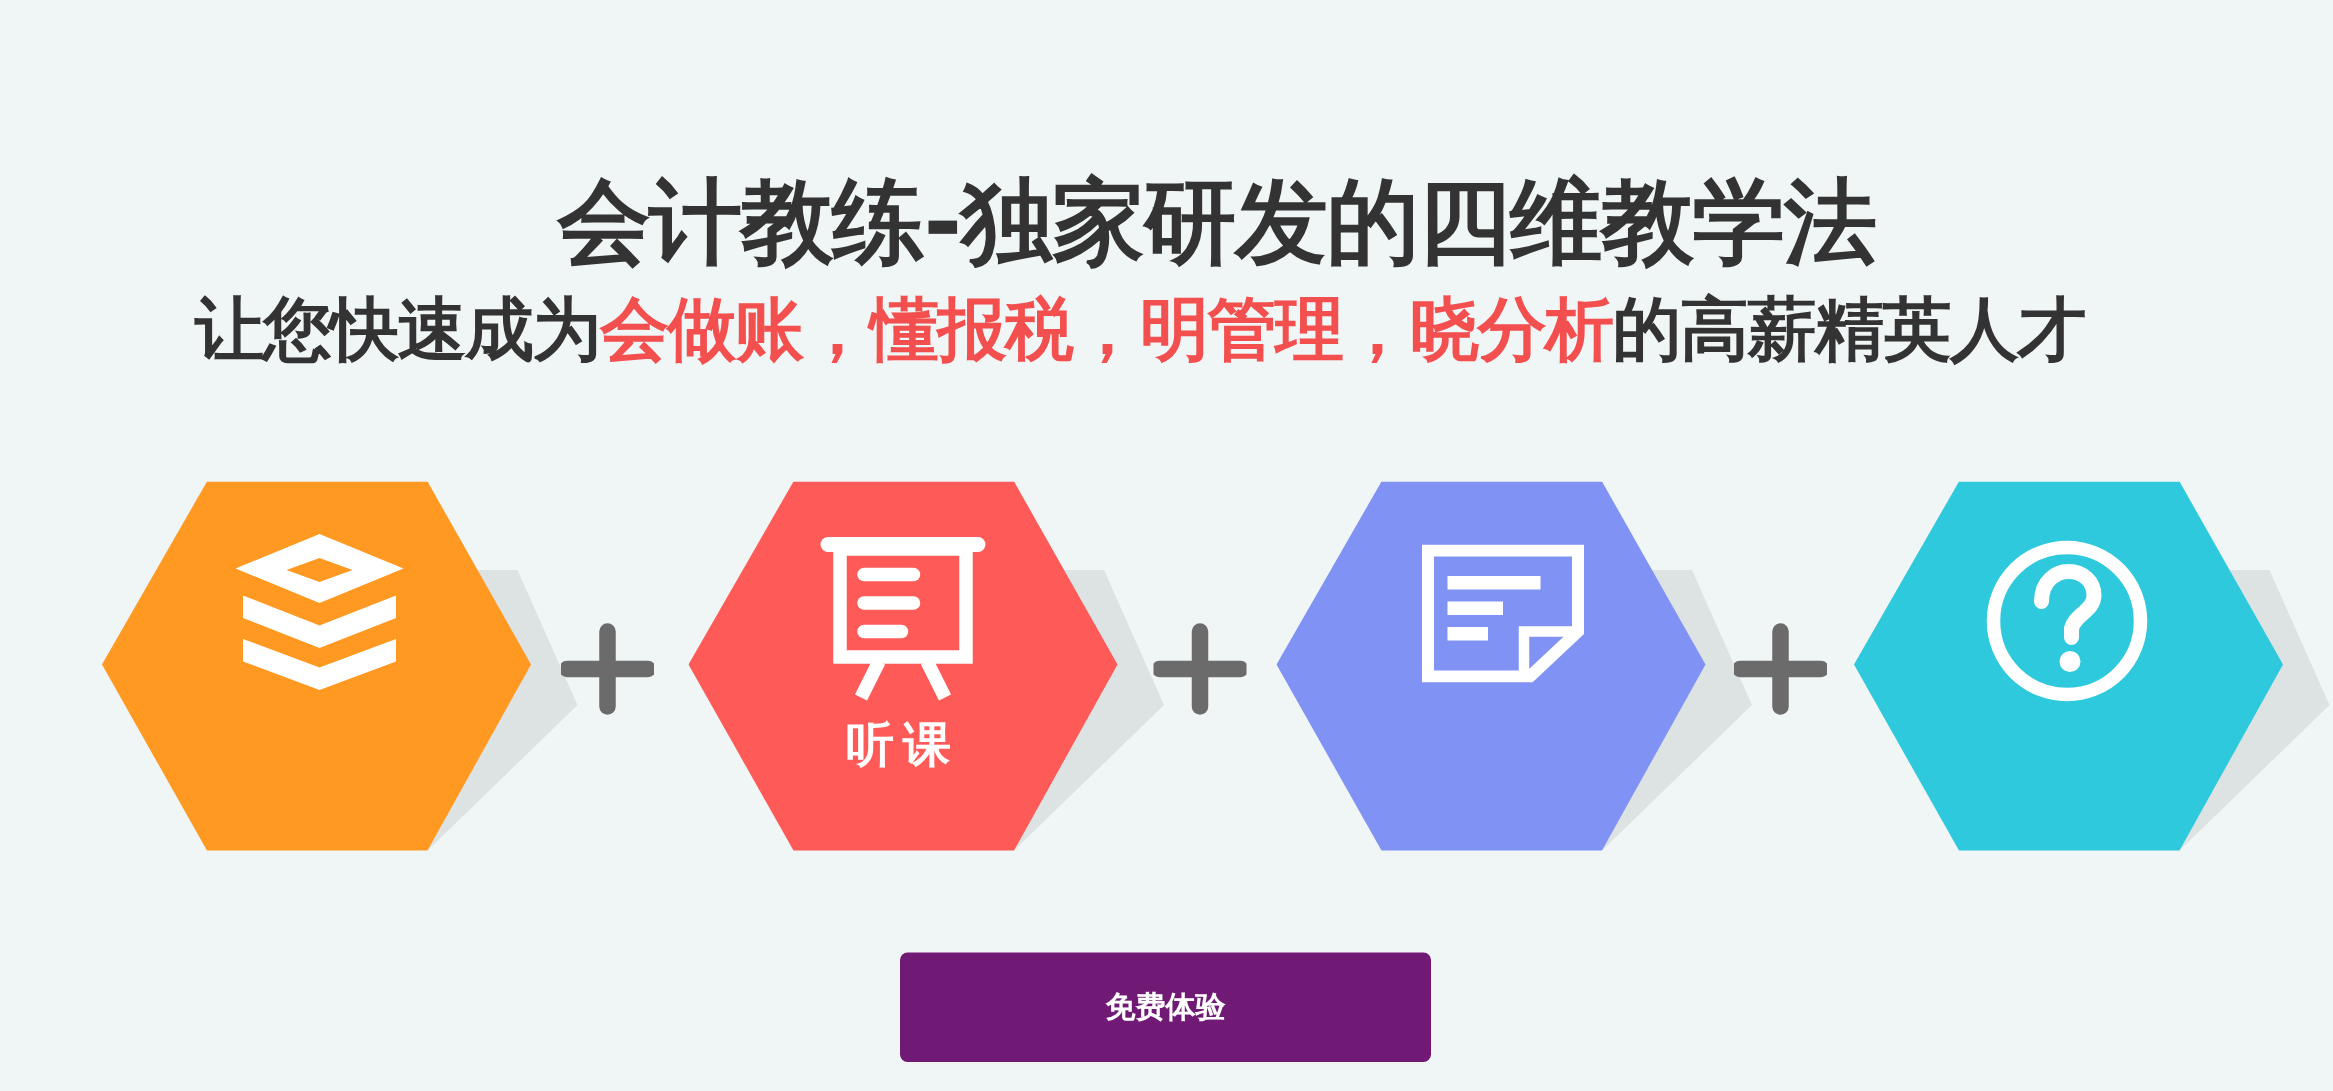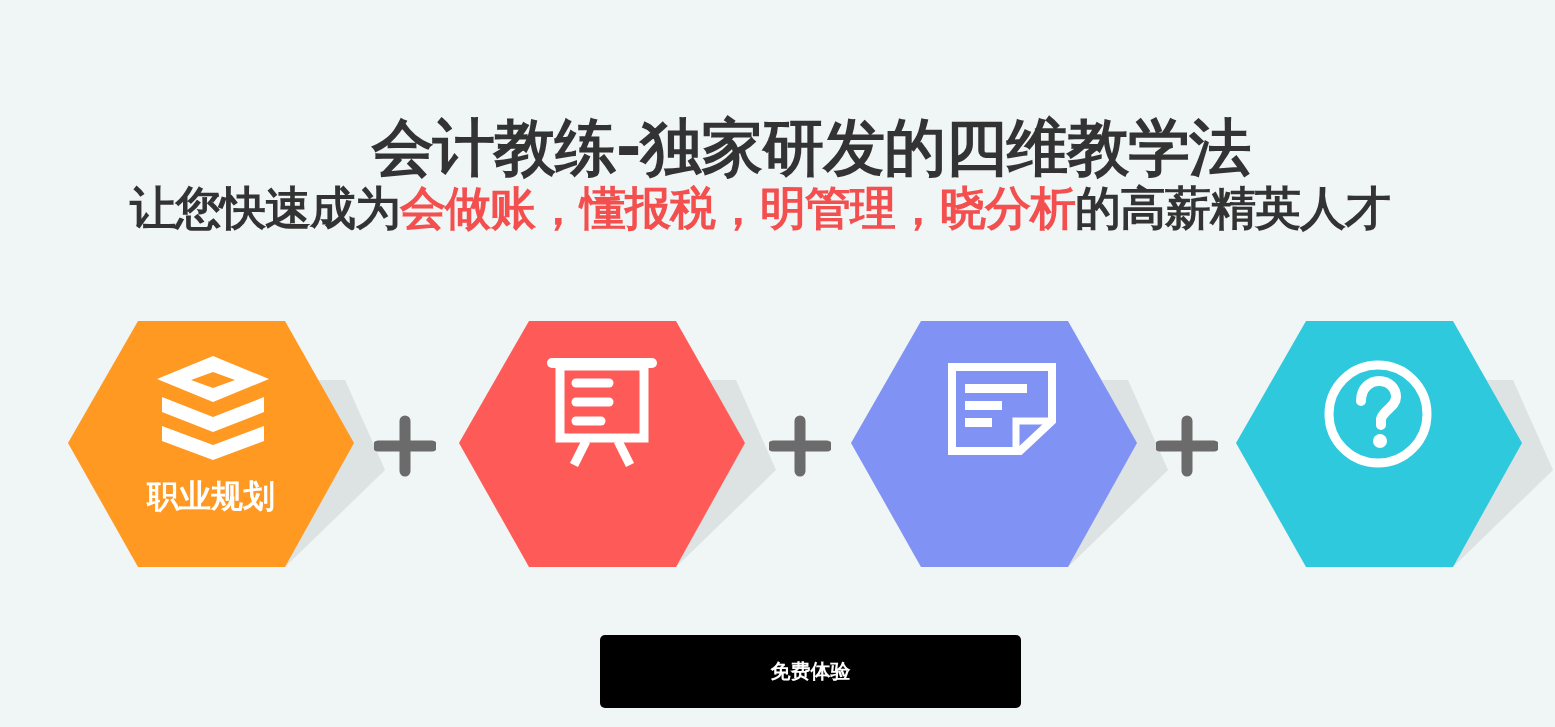--- a/index.html
+++ b/index.html
@@ -8,39 +8,39 @@
     background: #f0f5f5;
     font-family: "DejaVu Sans", "Liberation Sans", sans-serif;
     position: relative;
   }
   .title {
     position: absolute; left: 0; top: 66px; width: 1622px;
     text-align: center; font-size: 62px; font-weight: bold;
     color: #333333; letter-spacing: -1px; line-height: 80px;
   }
   .subtitle {
-    position: absolute; left: 130px; top: 176px; width: 1400px;
+    position: absolute; left: 130px; top: 187px; width: 1400px;
     font-size: 46px; font-weight: bold; color: #333333;
     line-height: 64px; white-space: nowrap; letter-spacing: -1px;
   }
   .subtitle .hl { color: #f34f4f; }
   .step {
     position: absolute; top: 321px; width: 330px; height: 247px;
   }
   .step svg.hexsvg { position: absolute; left: 0; top: 0; }
   .step .icon { position: absolute; }
   .step .label {
     position: absolute; left: 0; width: 286px; top: 474px; 
     text-align: center; color: #ffffff; font-weight: bold;
     font-size: 32px; letter-spacing: 6px;
   }
   .plus { position: absolute; top: 415px; width: 62px; height: 62px; }
   .cta {
-    position: absolute; left: 600px; top: 635px; width: 421px; height: 73px;
-    background: #000000; border-radius: 5px; border: none;
+    position: absolute; left: 600px; top: 635px; width: 354px; height: 73px;
+    background: #701a75; border-radius: 5px; border: none;
     color: #ffffff; font-size: 20px; font-weight: bold;
     display: flex; align-items: center; justify-content: center;
     cursor: pointer; font-family: "DejaVu Sans", "Liberation Sans", sans-serif;
   }
 </style>
 </head>
 <body>
 
 <h1 class="title">会计教练-独家研发的四维教学法</h1>
 
@@ -52,21 +52,20 @@
   <svg class="hexsvg" width="330" height="247" viewBox="0 0 330 247">
     <polygon points="250,59 277,59 317,149 217,246" fill="#dde2e2"></polygon>
     <polygon points="70,0 217,0 286,122 217,246 70,246 0,122" fill="#ff9922"></polygon>
   </svg>
   <svg class="icon" style="left:89px;top:35px;" width="112" height="105" viewBox="0 0 112 105">
     <polygon points="56,0 112,23 56,46 0,23" fill="#fff"></polygon>
     <polygon points="56,16 78,24 56,32 34,24" fill="#ff9922"></polygon>
     <polygon points="5,41 56,61 107,41 107,56 56,76 5,56" fill="#fff"></polygon>
     <polygon points="5,70 56,89 107,70 107,85 56,104 5,85" fill="#fff"></polygon>
   </svg>
-  <div class="label" style="top:154px;letter-spacing:0px;">职业规划</div>
 </div>
 
 <svg class="plus" style="left:374px;" viewBox="0 0 62 62">
   <line x1="31" y1="6" x2="31" y2="56" stroke="#6b6b6b" stroke-width="11" stroke-linecap="round"></line>
   <line x1="4" y1="31" x2="58" y2="31" stroke="#6b6b6b" stroke-width="11" stroke-linecap="round"></line>
 </svg>
 
 <div class="step" style="left:459px;">
   <svg class="hexsvg" width="330" height="247" viewBox="0 0 330 247">
     <polygon points="250,59 277,59 317,149 217,246" fill="#dde2e2"></polygon>
@@ -74,20 +73,21 @@
   </svg>
   <svg class="icon" style="left:87px;top:36px;" width="112" height="112" viewBox="0 0 112 112">
     <line x1="6" y1="6" x2="106" y2="6" stroke="#fff" stroke-width="10" stroke-linecap="round"></line>
     <rect x="14" y="9" width="84" height="72" fill="none" stroke="#fff" stroke-width="9"></rect>
     <line x1="30" y1="26" x2="63" y2="26" stroke="#fff" stroke-width="9" stroke-linecap="round"></line>
     <line x1="30" y1="45" x2="63" y2="45" stroke="#fff" stroke-width="9" stroke-linecap="round"></line>
     <line x1="30" y1="64" x2="55" y2="64" stroke="#fff" stroke-width="9" stroke-linecap="round"></line>
     <line x1="40" y1="84" x2="28" y2="108" stroke="#fff" stroke-width="9"></line>
     <line x1="72" y1="84" x2="84" y2="108" stroke="#fff" stroke-width="9"></line>
   </svg>
+  <div class="label" style="top:154px;">听课</div>
 </div>
 
 <svg class="plus" style="left:769px;" viewBox="0 0 62 62">
   <line x1="31" y1="6" x2="31" y2="56" stroke="#6b6b6b" stroke-width="11" stroke-linecap="round"></line>
   <line x1="4" y1="31" x2="58" y2="31" stroke="#6b6b6b" stroke-width="11" stroke-linecap="round"></line>
 </svg>
 
 <div class="step" style="left:851px;">
   <svg class="hexsvg" width="330" height="247" viewBox="0 0 330 247">
     <polygon points="250,59 277,59 317,149 217,246" fill="#dde2e2"></polygon>

